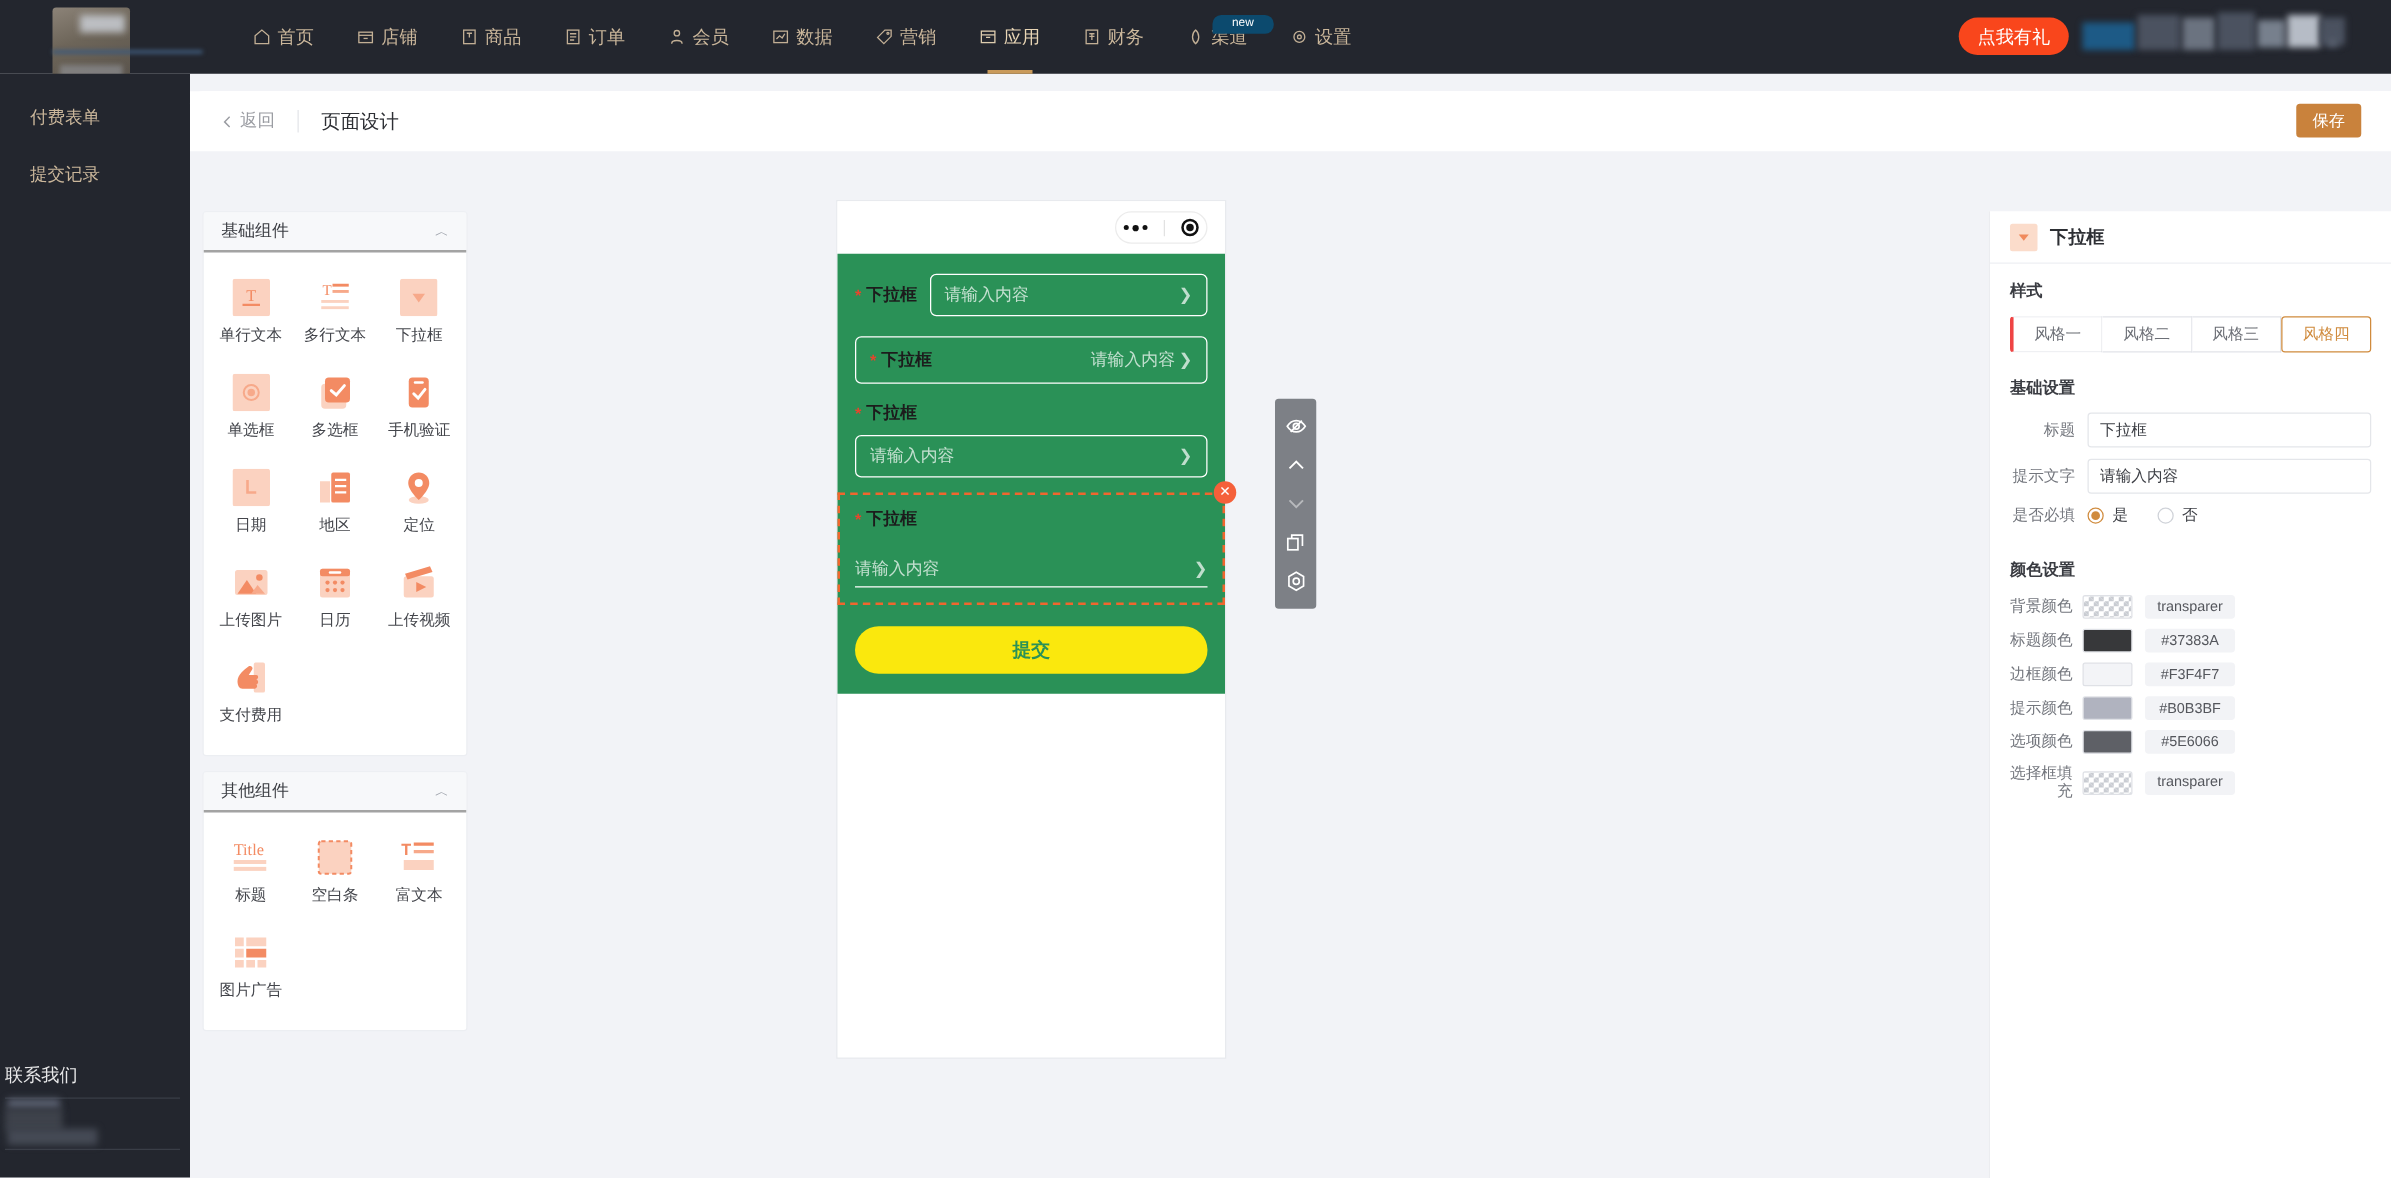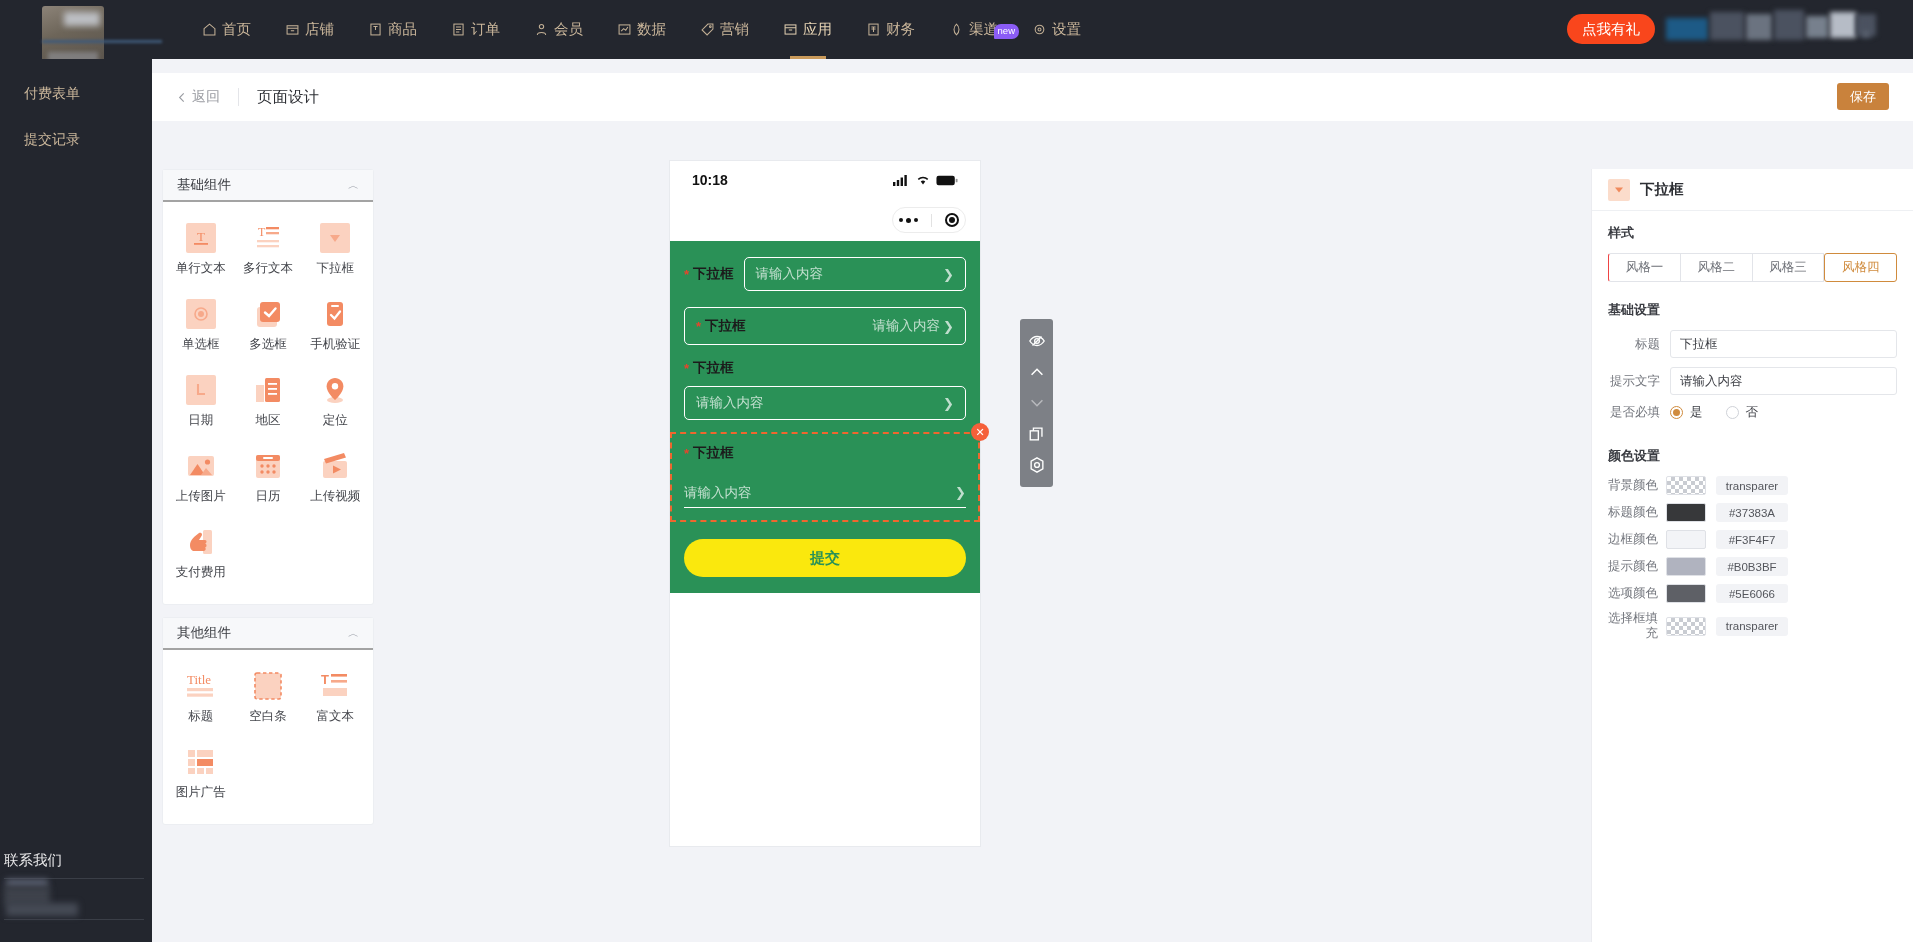--- a/index.html
+++ b/index.html
@@ -47,23 +47,23 @@
     color: #cbb79b; font-size: 14.5px; white-space: nowrap;
     cursor: pointer;
   }
   .nav-item .nv-ico { width: 15px; height: 15px; display:block; opacity:.95; }
   .nav-item.active { color: #e8d5b5; }
   .nav-item.active::after {
     content:""; position:absolute; left: 50%; transform: translateX(-50%);
     bottom: 0; width: 36px; height: 3px; background:#c99a5b;
   }
   .nav-badge {
-    position:absolute; top: 24px; right: -4px;
-    background:#8b5cf6; color:#fff; font-size:9.5px; line-height:12px;
-    padding: 1px 4px 2px; border-radius: 7px 7px 7px 1px;
+    position:absolute; top: 12px; right: -4px;
+    background:#0c4a6e; color:#fff; font-size:9.5px; line-height:12px;
+    padding: 1px 16px 2px; border-radius: 7px 7px 7px 1px;
   }
 
   .gift-btn {
     position: absolute; right: 258px; top: 14px;
     height: 30px; padding: 0 15px;
     background: #f9461c; color:#fff; font-size: 14.5px;
     border-radius: 16px; border: none;
     display:flex; align-items:center; justify-content:center;
     cursor: pointer;
   }
@@ -264,21 +264,21 @@
 
   .rp-sect { padding: 13px 16px 0; }
   .rp-sect-title { font-size: 13px; color:#3a3c42; font-weight:bold; margin-bottom: 11px; }
 
   .seg { display:flex; height: 29px; }
   .seg > div {
     flex:1; border:1px solid #e2e4e9; border-left:none;
     display:flex; align-items:center; justify-content:center;
     font-size: 12.5px; color:#6c6f76; cursor:pointer; background:#fff;
   }
-  .seg > div:first-child { border-left:1px solid #ef4444; border-radius: 3px 0 0 3px; }
+  .seg > div:first-child { border-left:3px solid #ef4444; border-radius: 3px 0 0 3px; }
   .seg > div:last-child { border-radius: 0 3px 3px 0; }
   .seg > div.on {
     color:#d08b3d; border-color:#d08b3d; border-left:1px solid #d08b3d; border-radius:3px;
   }
 
   .frow { display:flex; align-items:center; margin-bottom: 9px; }
   .flabel {
     width: 62px; flex:none; text-align:right; padding-right:10px;
     font-size: 12.5px; color:#73767d;
   }
@@ -693,39 +693,20 @@
                   <rect x="20" y="21" width="7" height="6" fill="#fbd2c0"></rect>
                 </svg>
               </span>
         <span class="lbl">图片广告</span>
       </div>
           </div>
         </div>
       </div>
 
     <div class="phone">
-      <div class="ph-status">
-        <div class="ph-time">10:18</div>
-        <div class="ph-sysicons">
-          <svg width="17" height="12" viewBox="0 0 17 12">
-            <rect x="0" y="8" width="2.4" height="4" fill="#111"></rect>
-            <rect x="3.8" y="6" width="2.4" height="6" fill="#111"></rect>
-            <rect x="7.6" y="3.5" width="2.4" height="8.5" fill="#111"></rect>
-            <rect x="11.4" y="1" width="2.4" height="11" fill="#111"></rect>
-          </svg>
-          <svg width="14" height="12" viewBox="0 0 16 12">
-            <path d="M8 11.2 L5.4 7.6 A4.3 4.3 0 0 1 10.6 7.6 Z" fill="#111"></path>
-            <path d="M2.6 5.3 A8 8 0 0 1 13.4 5.3" fill="none" stroke="#111" stroke-width="1.7"></path>
-          </svg>
-          <svg width="22" height="11" viewBox="0 0 24 12">
-            <rect x="0.5" y="0.8" width="20" height="10.4" rx="2.4" fill="#111"></rect>
-            <rect x="21.5" y="4" width="2" height="4" rx="1" fill="#111" opacity=".45"></rect>
-          </svg>
-        </div>
-      </div>
       <div class="ph-capsule-row">
         <div class="ph-capsule">
           <span class="cap-dots">
               <i></i>
               <i class="mid"></i>
               <i></i>
             </span>
           <span class="cap-sep"></span>
           <span class="cap-circle"></span>
         </div>

